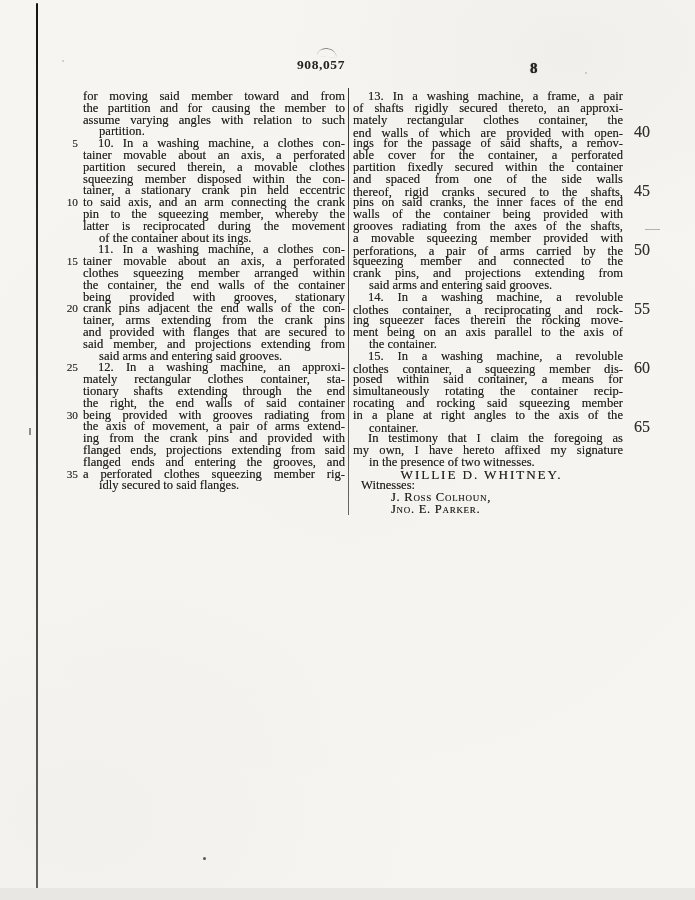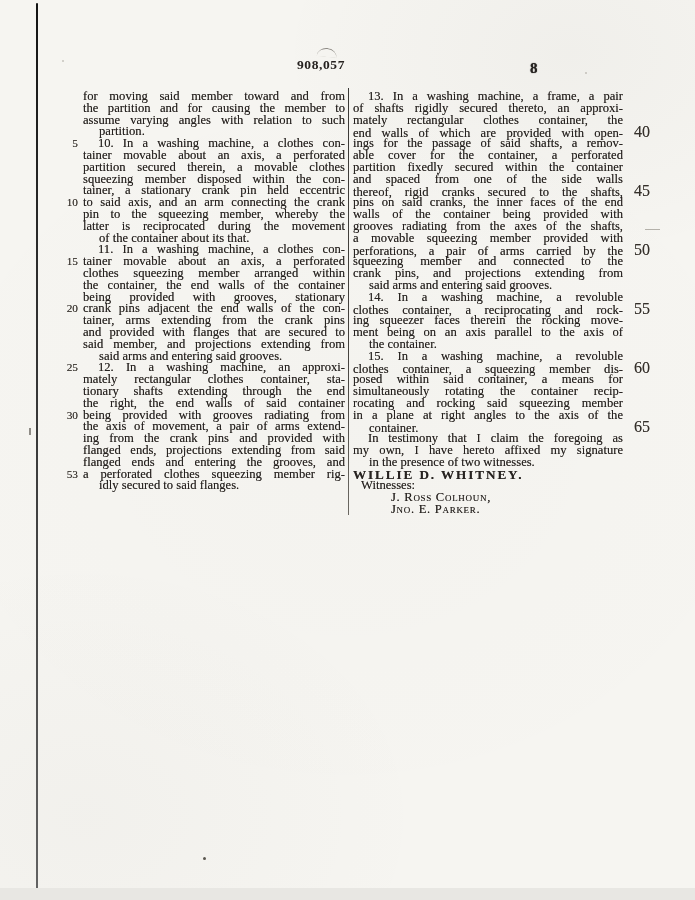--- a/index.html
+++ b/index.html
@@ -48,21 +48,21 @@
     display:flex;align-items:baseline;
     height:11.8px;line-height:11.8px;
     font-size:12.6px;
     text-shadow:0 0 0.5px rgba(38,32,26,0.55);
   }
   .lnum{flex:none;width:22px;text-align:right;padding-right:5px;font-size:11.3px;color:#35302b;}
   .rnum{flex:none;width:26px;text-align:left;padding-left:11px;font-size:16px;color:#35302b;}
   .ltext{display:block;flex:1;white-space:normal;}
   .a-j .ltext{text-align:justify;text-align-last:justify;text-justify:inter-word;}
   .a-l .ltext{text-align:left;padding-left:16px;}
-  .a-r .ltext{text-align:left;font-weight:bold;}
+  .a-r .ltext{text-align:center;}
   .i05 .ltext{padding-left:8px;}
   .i1 .ltext{padding-left:15px;}
   .i3 .ltext{padding-left:38px;}
   .sig .ltext{letter-spacing:1.9px;font-size:13.2px;padding-right:13px;}
   .sc .ltext{font-variant:small-caps;letter-spacing:0.7px;}
   .speck{position:absolute;background:#5a564f;}
   .speck.s1{left:203px;top:857px;width:3px;height:3px;border-radius:50%;}
   .speck.s2{left:645px;top:229px;width:15px;height:1.4px;background:#b4b1aa;}
   .speck.s3{left:29px;top:428px;width:1.5px;height:7px;background:#8f8c86;}
   .speck.s4{left:585px;top:72px;width:2px;height:2px;border-radius:50%;background:#c2bfb8;}
@@ -123,21 +123,21 @@
         <div class="line a-j">
           <span class="lnum"></span>
           <span class="ltext">pin to the squeezing member, whereby the</span>
         </div>
         <div class="line a-j">
           <span class="lnum"></span>
           <span class="ltext">latter is reciprocated during the movement</span>
         </div>
         <div class="line a-l">
           <span class="lnum"></span>
-          <span class="ltext">of the container about its that.</span>
+          <span class="ltext">of the container about its ings.</span>
         </div>
         <div class="line a-j i1">
           <span class="lnum"></span>
           <span class="ltext">11. In a washing machine, a clothes con-</span>
         </div>
         <div class="line a-j">
           <span class="lnum">15</span>
           <span class="ltext">tainer movable about an axis, a perforated</span>
         </div>
         <div class="line a-j">
@@ -202,21 +202,21 @@
         </div>
         <div class="line a-j">
           <span class="lnum"></span>
           <span class="ltext">flanged ends, projections extending from said</span>
         </div>
         <div class="line a-j">
           <span class="lnum"></span>
           <span class="ltext">flanged ends and entering the grooves, and</span>
         </div>
         <div class="line a-j">
-          <span class="lnum">53</span>
+          <span class="lnum">35</span>
           <span class="ltext">a perforated clothes squeezing member rig-</span>
         </div>
         <div class="line a-l">
           <span class="lnum"></span>
           <span class="ltext">idly secured to said flanges.</span>
         </div>
       </div>
     <div class="divider"></div>
     <div class="column right" id="right-col">
         <div class="line a-j i1">

